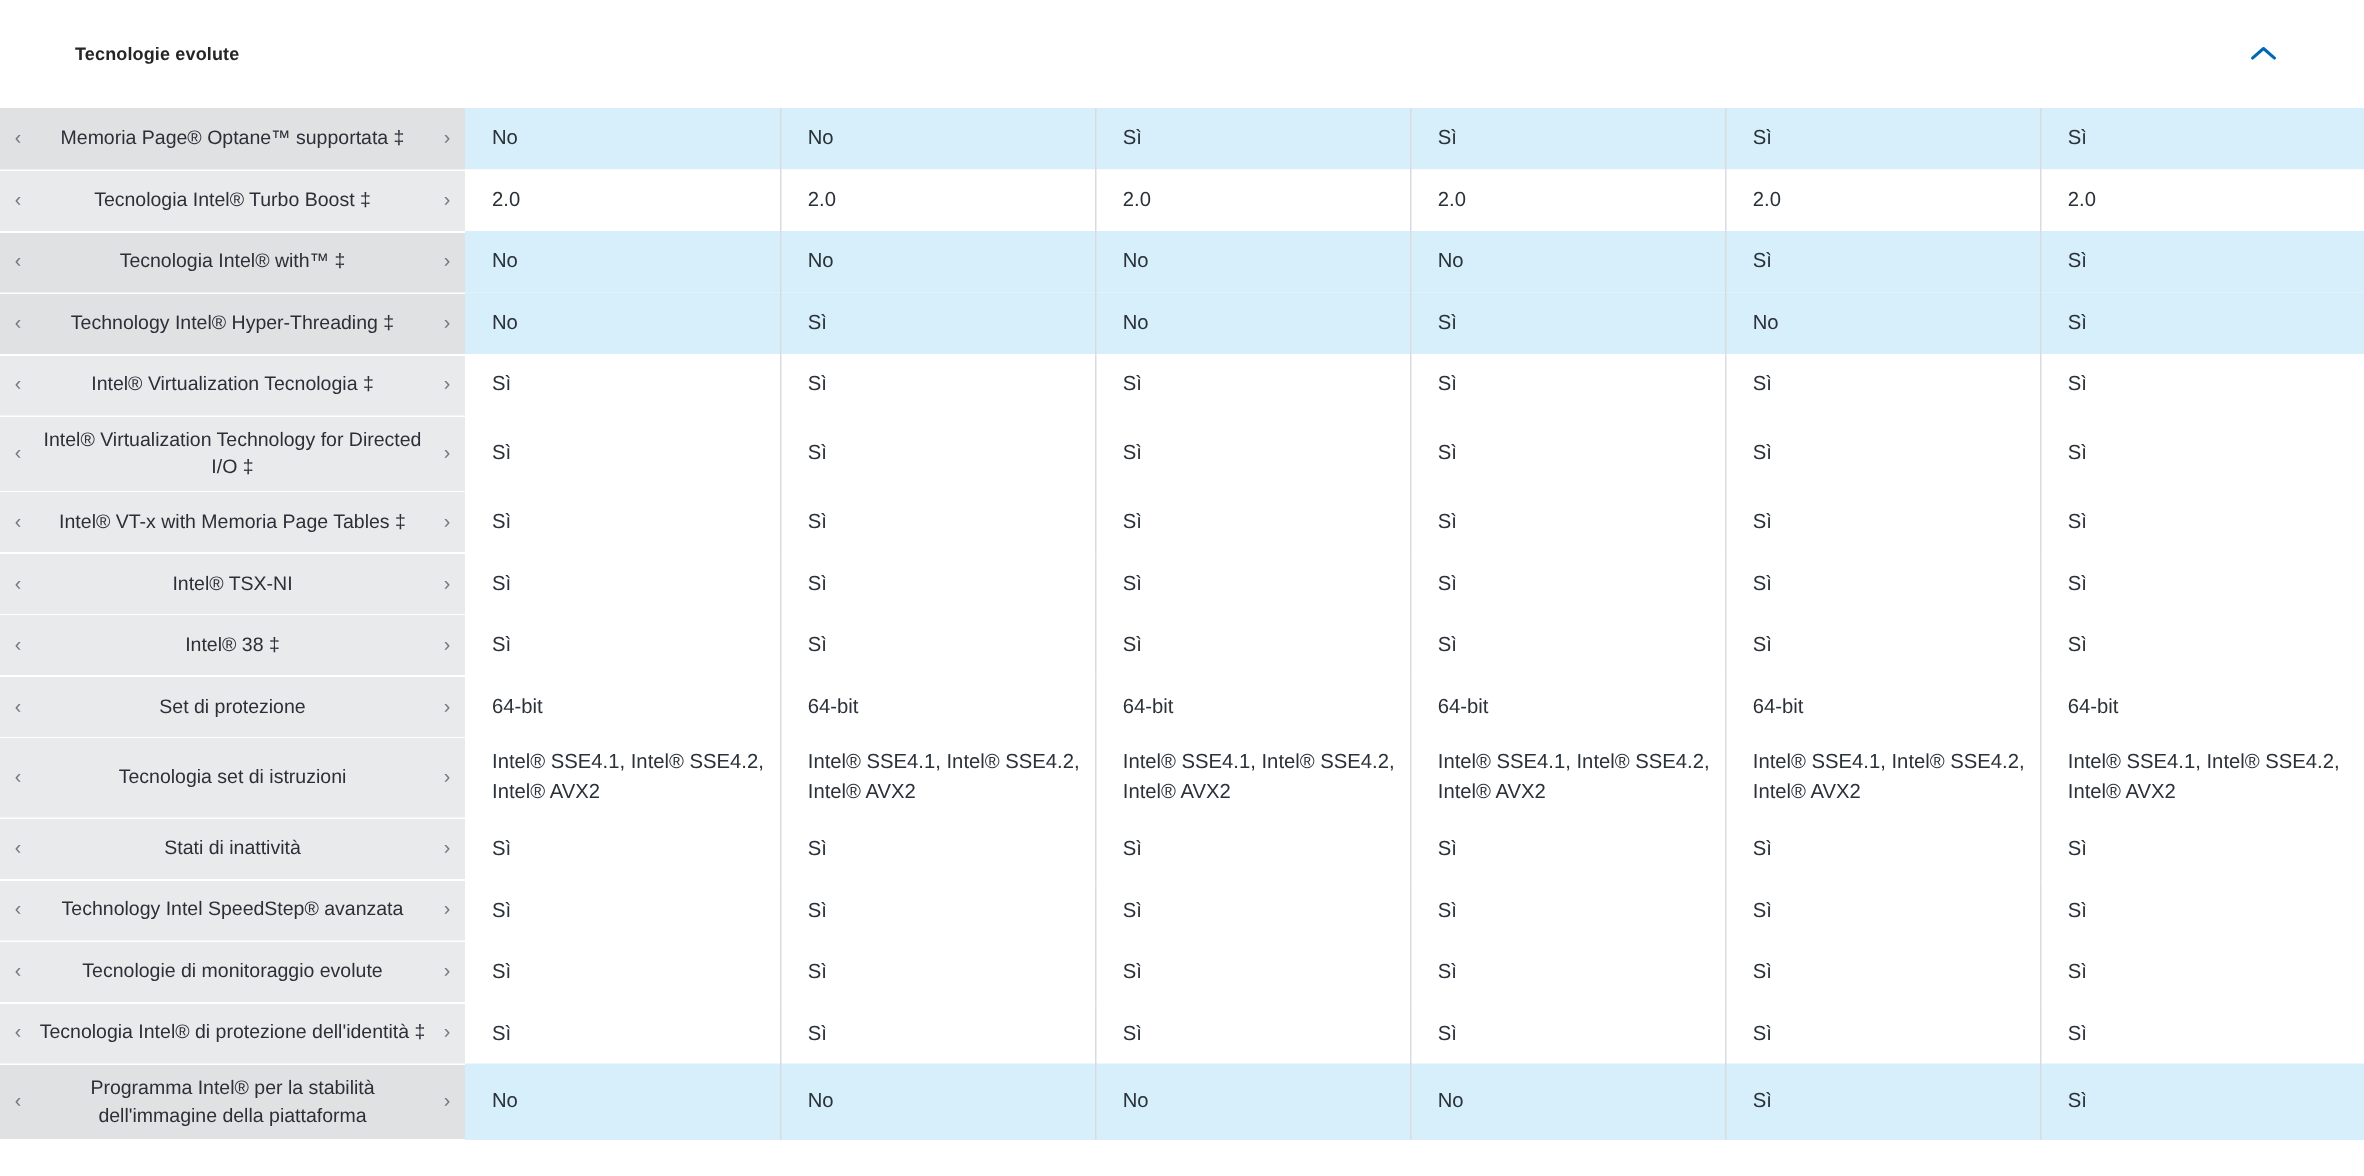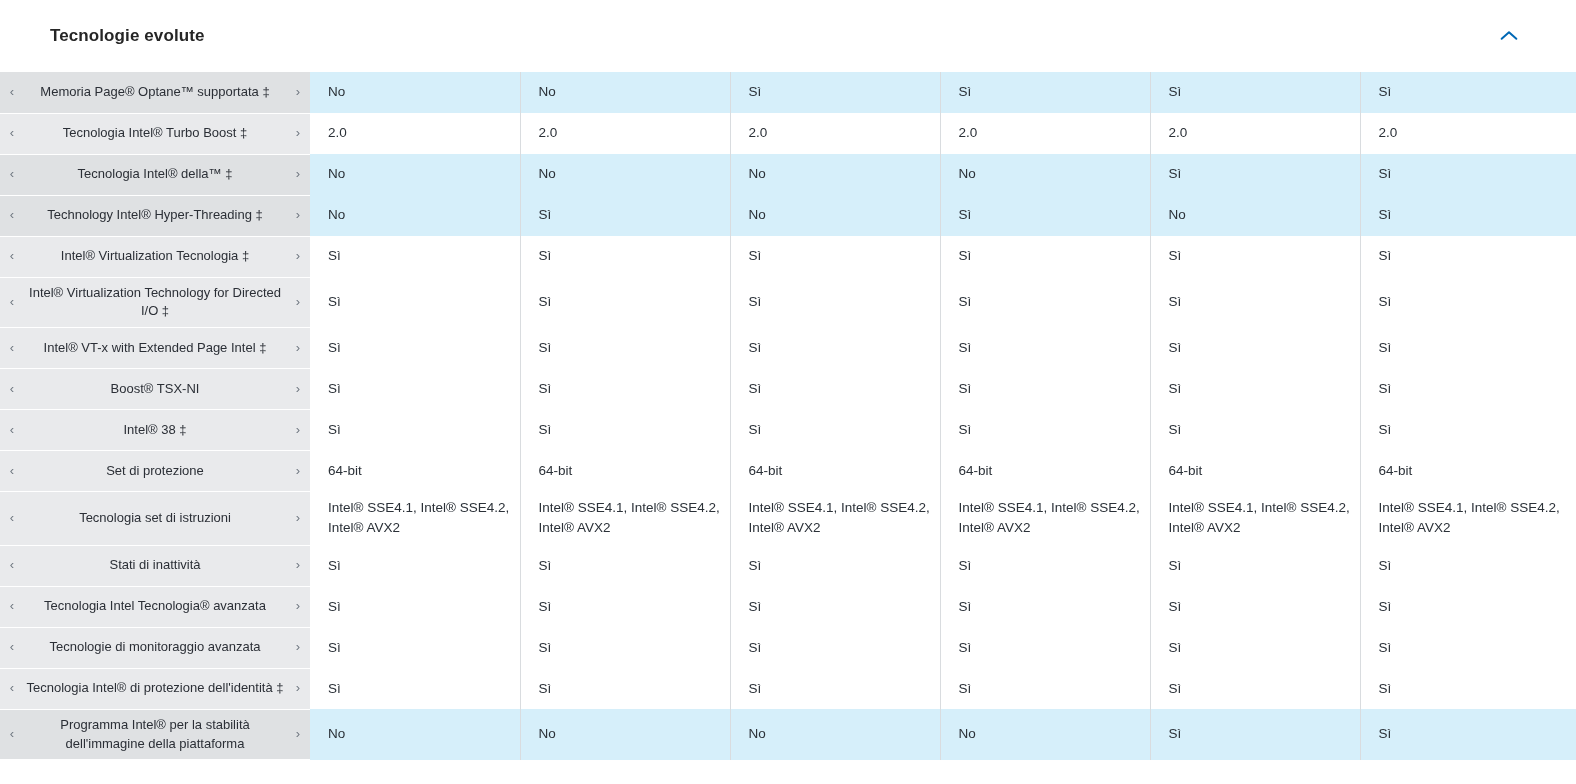--- a/index.html
+++ b/index.html
@@ -19,21 +19,21 @@
   
   .section-header {
     height: 72px;
     display: flex;
     align-items: center;
     justify-content: space-between;
     padding: 0 48px 0 50px;
     background: #ffffff;
   }
   .section-title {
-    font-size: 17px;
+    font-size: 12px;
     font-weight: bold;
     color: #262626;
     letter-spacing: .1px;
   }
   .collapse-btn {
     width: 38px;
     height: 38px;
     display: flex;
     align-items: center;
     justify-content: center;
@@ -125,21 +125,21 @@
       <tr class="plain">
         <td class="rowlabel"><span class="arrow left">‹</span><span>Tecnologia Intel® Turbo Boost ‡</span><span class="arrow right">›</span></td>
         <td class="cell" style="width: 210px;">2.0</td>
         <td class="cell" style="width: 210px;">2.0</td>
         <td class="cell" style="width: 210px;">2.0</td>
         <td class="cell" style="width: 210px;">2.0</td>
         <td class="cell" style="width: 210px;">2.0</td>
         <td class="cell" style="width: 216px;">2.0</td>
       </tr>
       <tr class="highlight">
-        <td class="rowlabel"><span class="arrow left">‹</span><span>Tecnologia Intel® della™ ‡</span><span class="arrow right">›</span></td>
+        <td class="rowlabel"><span class="arrow left">‹</span><span>Tecnologia Intel® with™ ‡</span><span class="arrow right">›</span></td>
         <td class="cell" style="width: 210px;">No</td>
         <td class="cell" style="width: 210px;">No</td>
         <td class="cell" style="width: 210px;">No</td>
         <td class="cell" style="width: 210px;">No</td>
         <td class="cell" style="width: 210px;">Sì</td>
         <td class="cell" style="width: 216px;">Sì</td>
       </tr>
       <tr class="highlight">
         <td class="rowlabel"><span class="arrow left">‹</span><span>Technology Intel® Hyper-Threading ‡</span><span class="arrow right">›</span></td>
         <td class="cell" style="width: 210px;">No</td>
@@ -161,30 +161,30 @@
       <tr class="plain">
         <td class="rowlabel"><span class="arrow left">‹</span><span>Intel® Virtualization Technology for Directed I/O ‡</span><span class="arrow right">›</span></td>
         <td class="cell" style="width: 210px;">Sì</td>
         <td class="cell" style="width: 210px;">Sì</td>
         <td class="cell" style="width: 210px;">Sì</td>
         <td class="cell" style="width: 210px;">Sì</td>
         <td class="cell" style="width: 210px;">Sì</td>
         <td class="cell" style="width: 216px;">Sì</td>
       </tr>
       <tr class="plain">
-        <td class="rowlabel"><span class="arrow left">‹</span><span>Intel® VT-x with Extended Page Intel ‡</span><span class="arrow right">›</span></td>
-        <td class="cell" style="width: 210px;">Sì</td>
-        <td class="cell" style="width: 210px;">Sì</td>
-        <td class="cell" style="width: 210px;">Sì</td>
-        <td class="cell" style="width: 210px;">Sì</td>
-        <td class="cell" style="width: 210px;">Sì</td>
-        <td class="cell" style="width: 216px;">Sì</td>
-      </tr>
-      <tr class="plain">
-        <td class="rowlabel"><span class="arrow left">‹</span><span>Boost® TSX-NI</span><span class="arrow right">›</span></td>
+        <td class="rowlabel"><span class="arrow left">‹</span><span>Intel® VT-x with Memoria Page Tables ‡</span><span class="arrow right">›</span></td>
+        <td class="cell" style="width: 210px;">Sì</td>
+        <td class="cell" style="width: 210px;">Sì</td>
+        <td class="cell" style="width: 210px;">Sì</td>
+        <td class="cell" style="width: 210px;">Sì</td>
+        <td class="cell" style="width: 210px;">Sì</td>
+        <td class="cell" style="width: 216px;">Sì</td>
+      </tr>
+      <tr class="plain">
+        <td class="rowlabel"><span class="arrow left">‹</span><span>Intel® TSX-NI</span><span class="arrow right">›</span></td>
         <td class="cell" style="width: 210px;">Sì</td>
         <td class="cell" style="width: 210px;">Sì</td>
         <td class="cell" style="width: 210px;">Sì</td>
         <td class="cell" style="width: 210px;">Sì</td>
         <td class="cell" style="width: 210px;">Sì</td>
         <td class="cell" style="width: 216px;">Sì</td>
       </tr>
       <tr class="plain">
         <td class="rowlabel"><span class="arrow left">‹</span><span>Intel® 38 ‡</span><span class="arrow right">›</span></td>
         <td class="cell" style="width: 210px;">Sì</td>
@@ -215,30 +215,30 @@
       <tr class="plain">
         <td class="rowlabel"><span class="arrow left">‹</span><span>Stati di inattività</span><span class="arrow right">›</span></td>
         <td class="cell" style="width: 210px;">Sì</td>
         <td class="cell" style="width: 210px;">Sì</td>
         <td class="cell" style="width: 210px;">Sì</td>
         <td class="cell" style="width: 210px;">Sì</td>
         <td class="cell" style="width: 210px;">Sì</td>
         <td class="cell" style="width: 216px;">Sì</td>
       </tr>
       <tr class="plain">
-        <td class="rowlabel"><span class="arrow left">‹</span><span>Tecnologia Intel Tecnologia® avanzata</span><span class="arrow right">›</span></td>
-        <td class="cell" style="width: 210px;">Sì</td>
-        <td class="cell" style="width: 210px;">Sì</td>
-        <td class="cell" style="width: 210px;">Sì</td>
-        <td class="cell" style="width: 210px;">Sì</td>
-        <td class="cell" style="width: 210px;">Sì</td>
-        <td class="cell" style="width: 216px;">Sì</td>
-      </tr>
-      <tr class="plain">
-        <td class="rowlabel"><span class="arrow left">‹</span><span>Tecnologie di monitoraggio avanzata</span><span class="arrow right">›</span></td>
+        <td class="rowlabel"><span class="arrow left">‹</span><span>Technology Intel SpeedStep® avanzata</span><span class="arrow right">›</span></td>
+        <td class="cell" style="width: 210px;">Sì</td>
+        <td class="cell" style="width: 210px;">Sì</td>
+        <td class="cell" style="width: 210px;">Sì</td>
+        <td class="cell" style="width: 210px;">Sì</td>
+        <td class="cell" style="width: 210px;">Sì</td>
+        <td class="cell" style="width: 216px;">Sì</td>
+      </tr>
+      <tr class="plain">
+        <td class="rowlabel"><span class="arrow left">‹</span><span>Tecnologie di monitoraggio evolute</span><span class="arrow right">›</span></td>
         <td class="cell" style="width: 210px;">Sì</td>
         <td class="cell" style="width: 210px;">Sì</td>
         <td class="cell" style="width: 210px;">Sì</td>
         <td class="cell" style="width: 210px;">Sì</td>
         <td class="cell" style="width: 210px;">Sì</td>
         <td class="cell" style="width: 216px;">Sì</td>
       </tr>
       <tr class="plain">
         <td class="rowlabel"><span class="arrow left">‹</span><span>Tecnologia Intel® di protezione dell'identità ‡</span><span class="arrow right">›</span></td>
         <td class="cell" style="width: 210px;">Sì</td>

